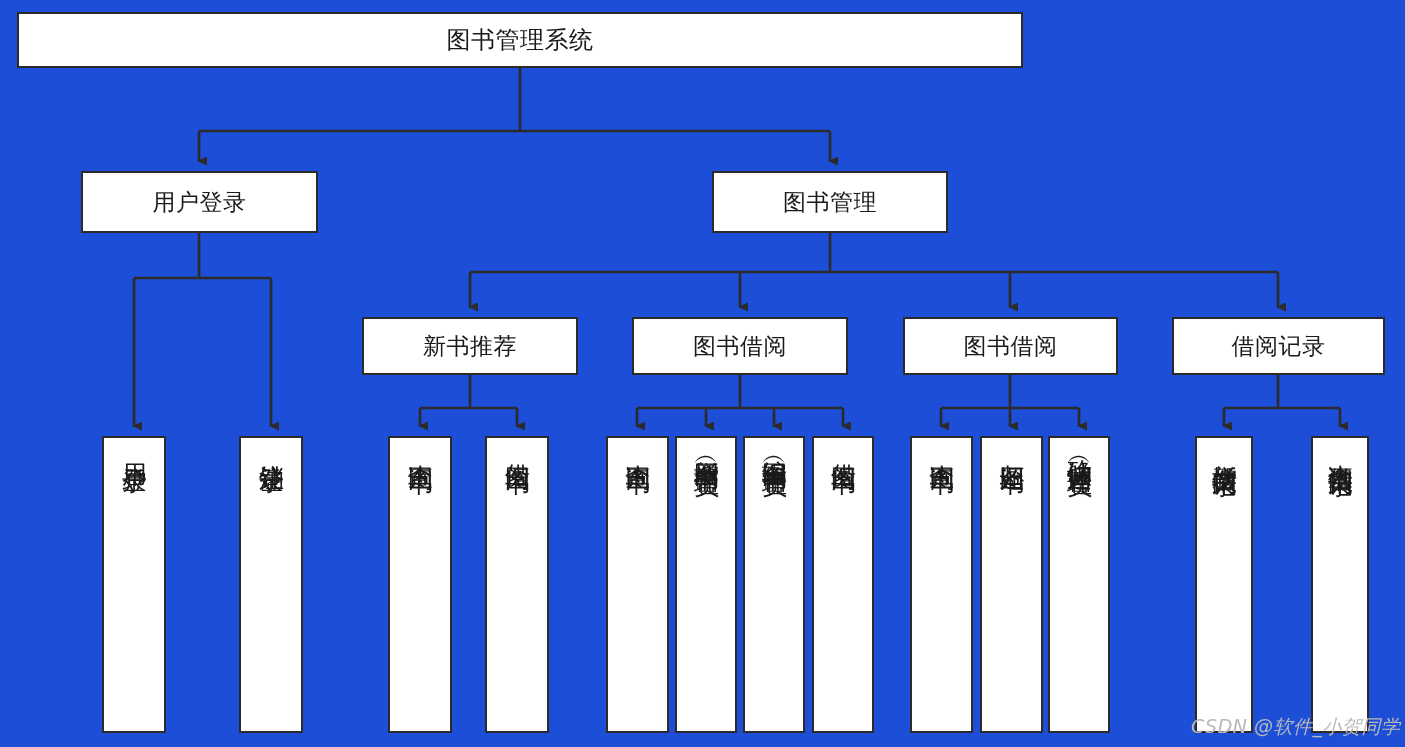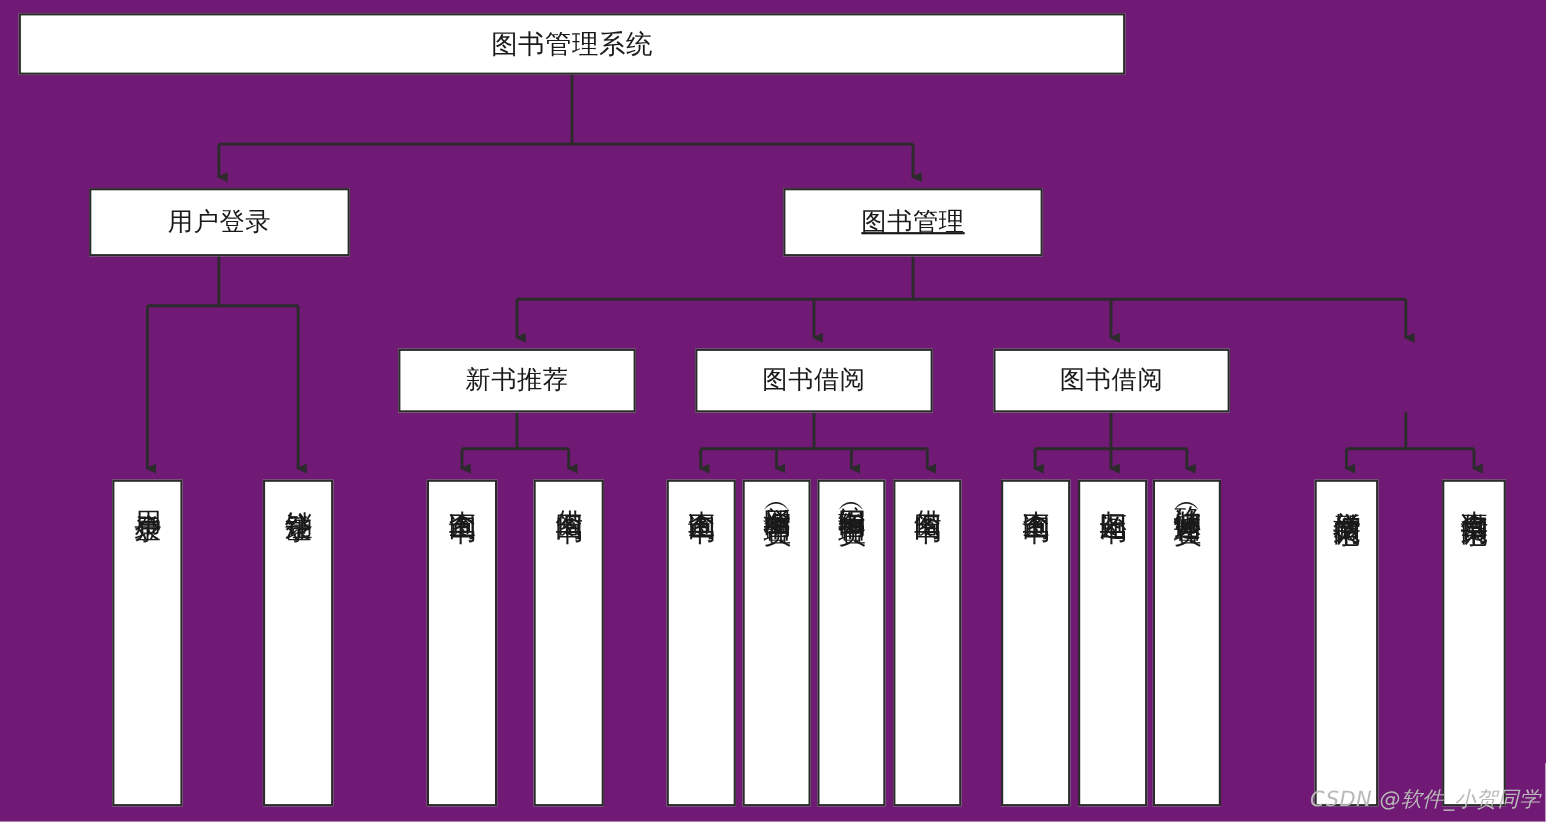--- a/index.html
+++ b/index.html
@@ -7,21 +7,21 @@
     padding: 0;
     background: #ffffff;
   }
   body {
     font-family: "DejaVu Sans", "Liberation Sans", sans-serif;
   }
   #canvas {
     position: relative;
     width: 1405px;
     height: 747px;
-    background: #701a75;
+    background: #1d4ed8;
     overflow: hidden;
   }
   svg.wires {
     position: absolute;
     left: 0;
     top: 0;
     width: 1405px;
     height: 747px;
     pointer-events: none;
   }
@@ -131,33 +131,36 @@
     </g>
   </svg>
 
   <div class="node horiz root" style="left:17px; top:12px; width:1006px; height:56px;">
     <span class="label">图书管理系统</span>
   </div>
 
   <div class="node horiz" style="left:81px; top:171px; width:237px; height:62px;">
     <span class="label">用户登录</span>
   </div>
-  <div class="node horiz" style="left:712px; top:171px; width:236px; height:62px;text-decoration:underline;">
+  <div class="node horiz" style="left:712px; top:171px; width:236px; height:62px;">
     <span class="label">图书管理</span>
   </div>
 
   <div class="node horiz" style="left:632px; top:317px; width:216px; height:58px;">
     <span class="label">图书借阅</span>
   </div>
   <div class="node horiz" style="left:362px; top:317px; width:216px; height:58px;">
     <span class="label">新书推荐</span>
   </div>
   <div class="node horiz" style="left:903px; top:317px; width:215px; height:58px;">
     <span class="label">图书借阅</span>
   </div>
+  <div class="node horiz" style="left:1172px; top:317px; width:213px; height:58px;">
+    <span class="label">借阅记录</span>
+  </div>
 
   <div class="node vert" style="left:102px; top:436px; width:64px; height:297px;">
     <span class="label">用户登录</span>
   </div>
   <div class="node vert" style="left:239px; top:436px; width:64px; height:297px;">
     <span class="label">注销登录</span>
   </div>
 
   <div class="node vert" style="left:388px; top:436px; width:64px; height:297px;">
     <span class="label">查询图书</span>

